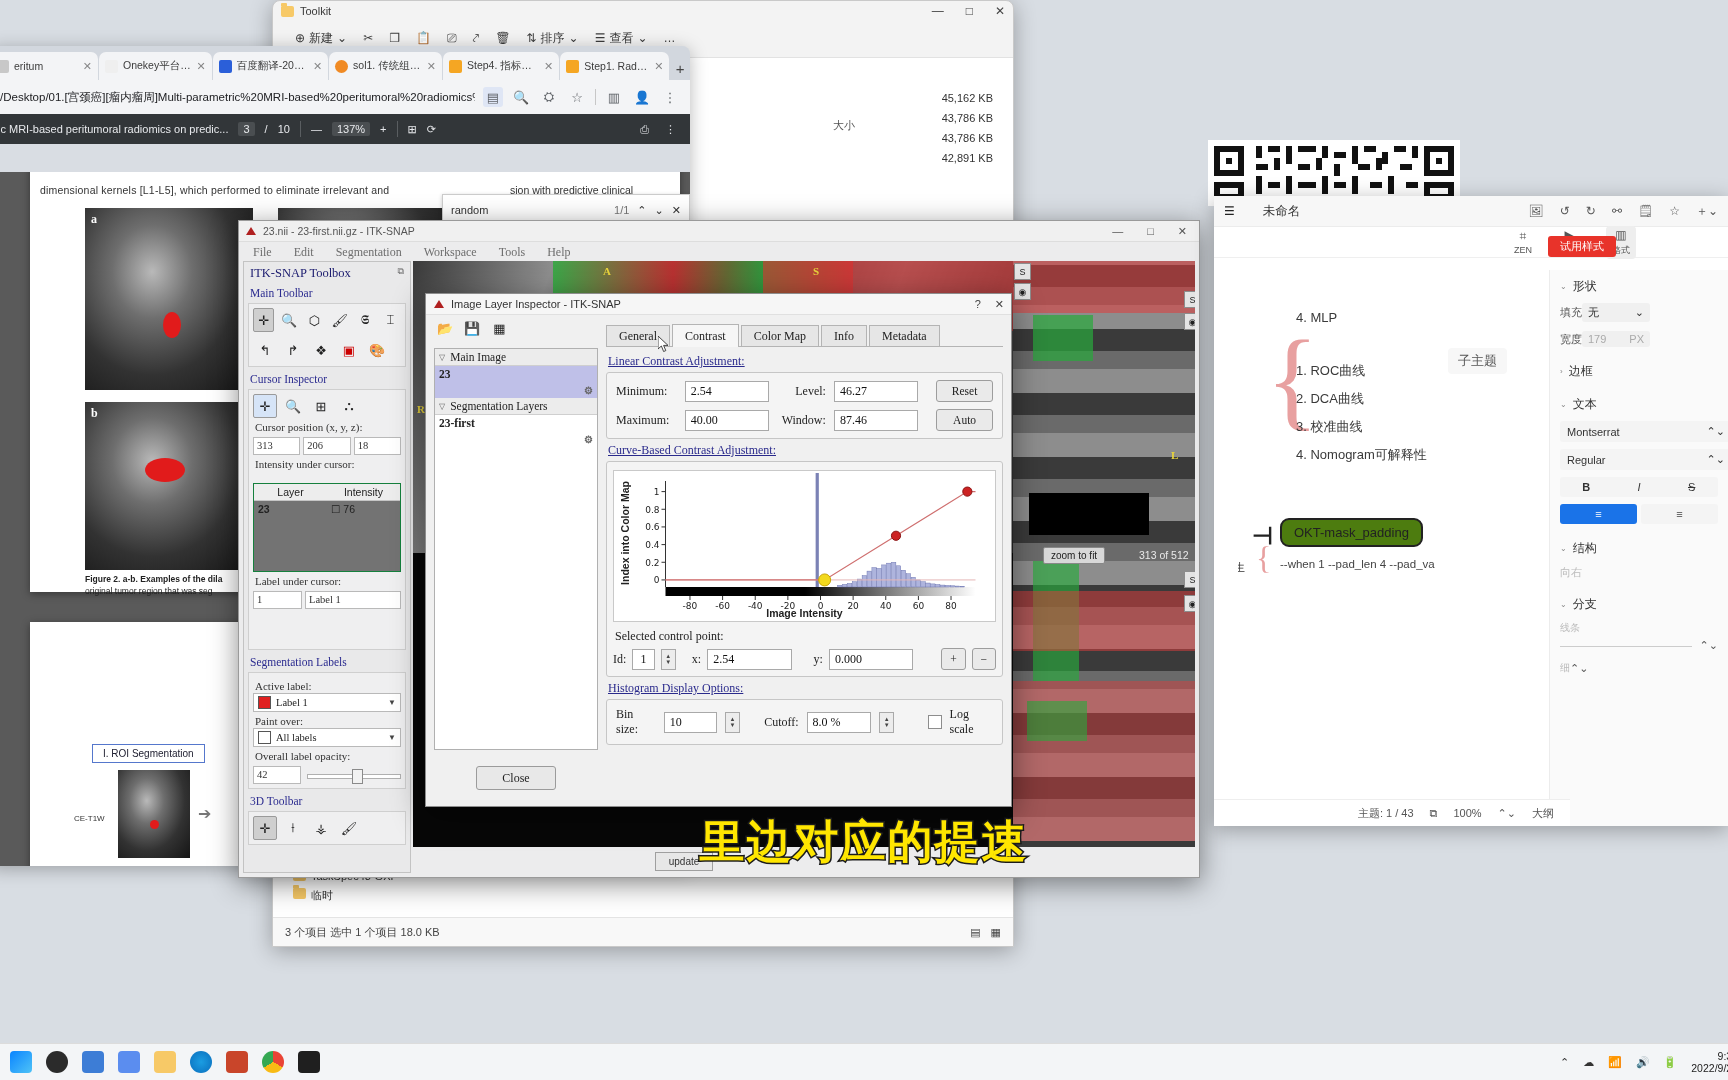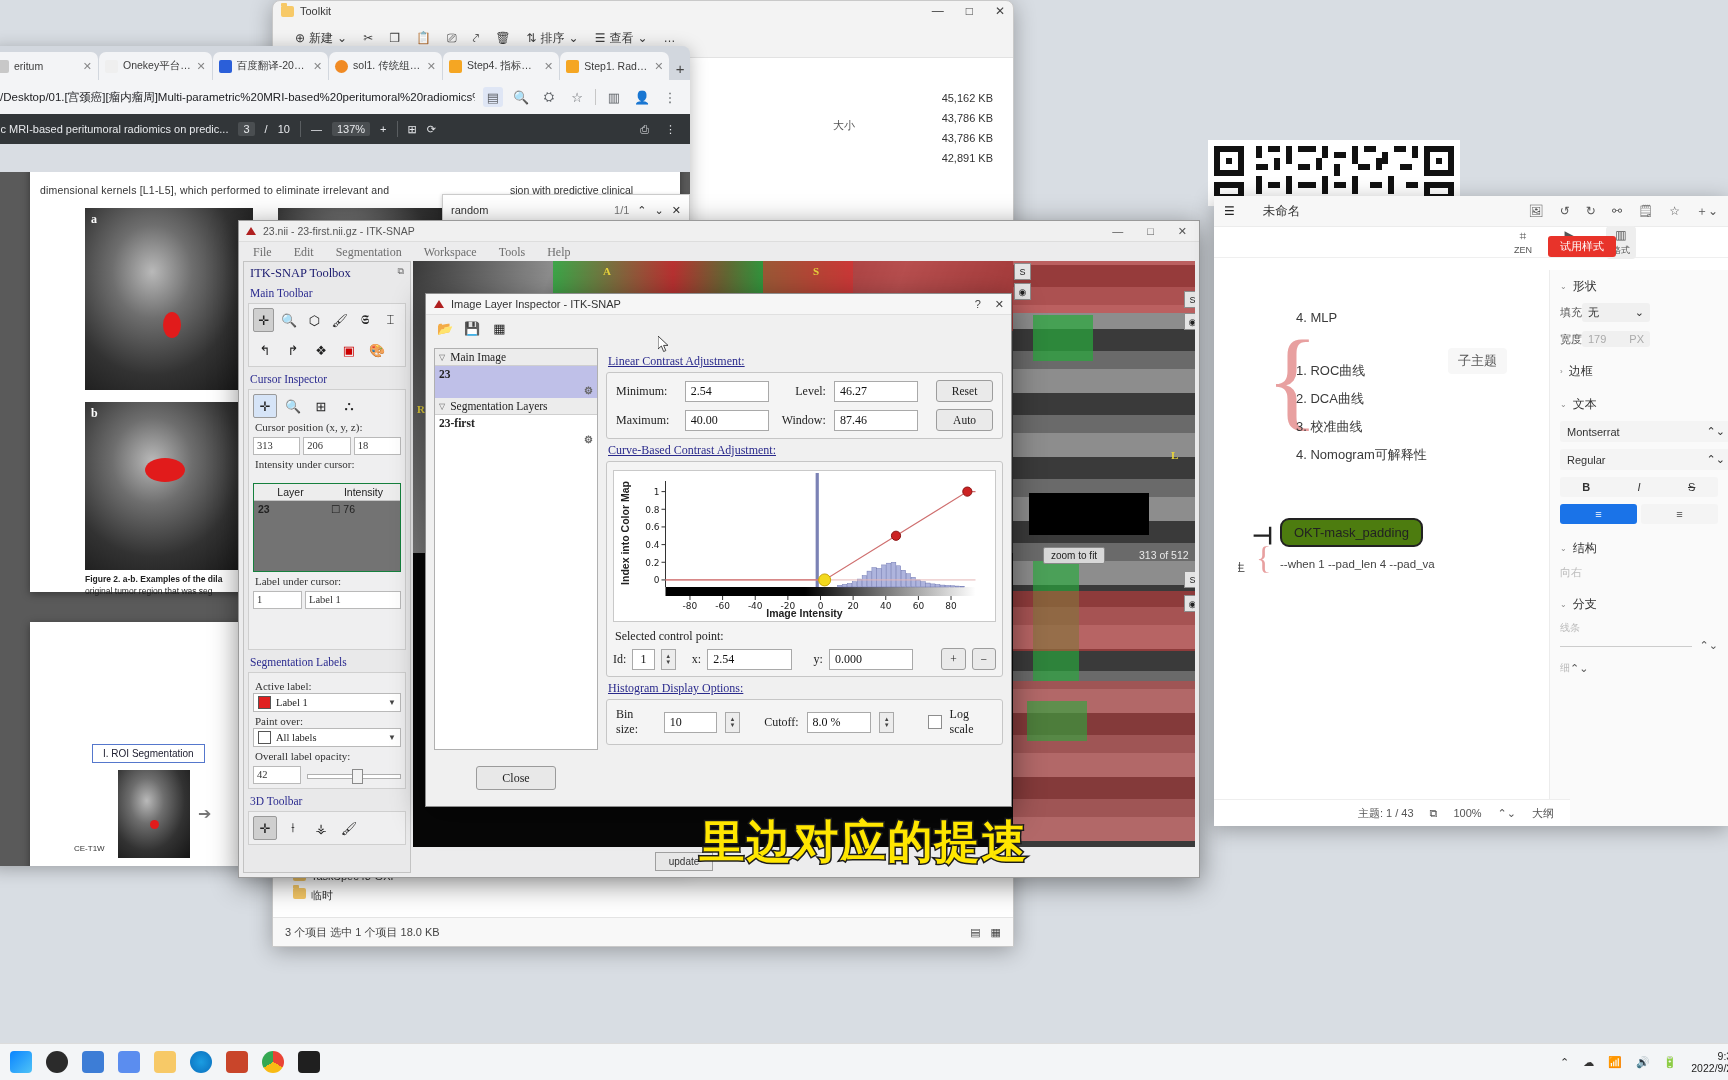--- a/index.html
+++ b/index.html
@@ -319,21 +319,21 @@
       <div class="mri" style="left:55px;top:240px;width:168px;height:168px;">
         <div class="redblob" style="left:60px;top:56px;width:40px;height:24px;"></div>
         <div class="orientlbl" style="left:6px;top:4px;color:#fff;font-size:12px;">b</div>
       </div>
       <div style="position:absolute;left:55px;top:412px;font-size:8.5px;color:#222;font-weight:bold;">Figure 2.  a-b. Examples of the dila</div>
       <div style="position:absolute;left:55px;top:424px;font-size:8.5px;color:#222;">original tumor region that was seg</div>
     </div>
     <div class="paper" style="left:40px;top:450px;width:650px;height:360px;">
       <div style="position:absolute;left:62px;top:122px;border:1px solid #5577cc;padding:3px 10px;font-size:10px;color:#223;">I. ROI Segmentation</div>
       <div style="position:absolute;left:290px;top:122px;border:1px solid #5577cc;padding:3px 6px;font-size:10px;color:#223;">II.</div>
-      <div style="position:absolute;left:44px;top:192px;font-size:8px;color:#333;margin-top:30px;">CE-T1W</div>
+      <div style="position:absolute;left:44px;top:192px;font-size:8px;color:#333;">CE-T1W</div>
       <div class="mri" style="left:88px;top:148px;width:72px;height:88px;">
         <div class="redblob" style="left:32px;top:50px;width:9px;height:9px;"></div>
       </div>
 
       <div style="position:absolute;left:168px;top:182px;font-size:16px;color:#777;">➔</div>
     </div>
   </div>
   <div id="findbar">
     <span>random</span>
     <span class="cnt">1/1</span>
@@ -576,20 +576,27 @@
       <span class="tri">▽</span>
       <span>Segmentation Layers</span>
     </div>
     <div class="litem">
       <span>23-first</span>
       <span class="gear">⚙</span>
     </div>
   </div>
   <div id="closebtn">Close</div>
 
+  <div id="ilitabs">
+    <div class="ilitab">General</div>
+    <div class="ilitab active">Contrast</div>
+    <div class="ilitab">Color Map</div>
+    <div class="ilitab">Info</div>
+    <div class="ilitab">Metadata</div>
+  </div>
 
   <div id="contrastpane">
     <div class="grouplabel">Linear Contrast Adjustment:</div>
     <div class="groupbox">
       <div class="lcrow">
         <div class="lclabel">Minimum:</div>
         <div class="lcinput">2.54</div>
         <div class="lclabel" style="width:50px;text-align:right;">Level:</div>
         <div class="lcinput">46.27</div>
         <div class="lcbtn" style="margin-left:10px;">Reset</div>

